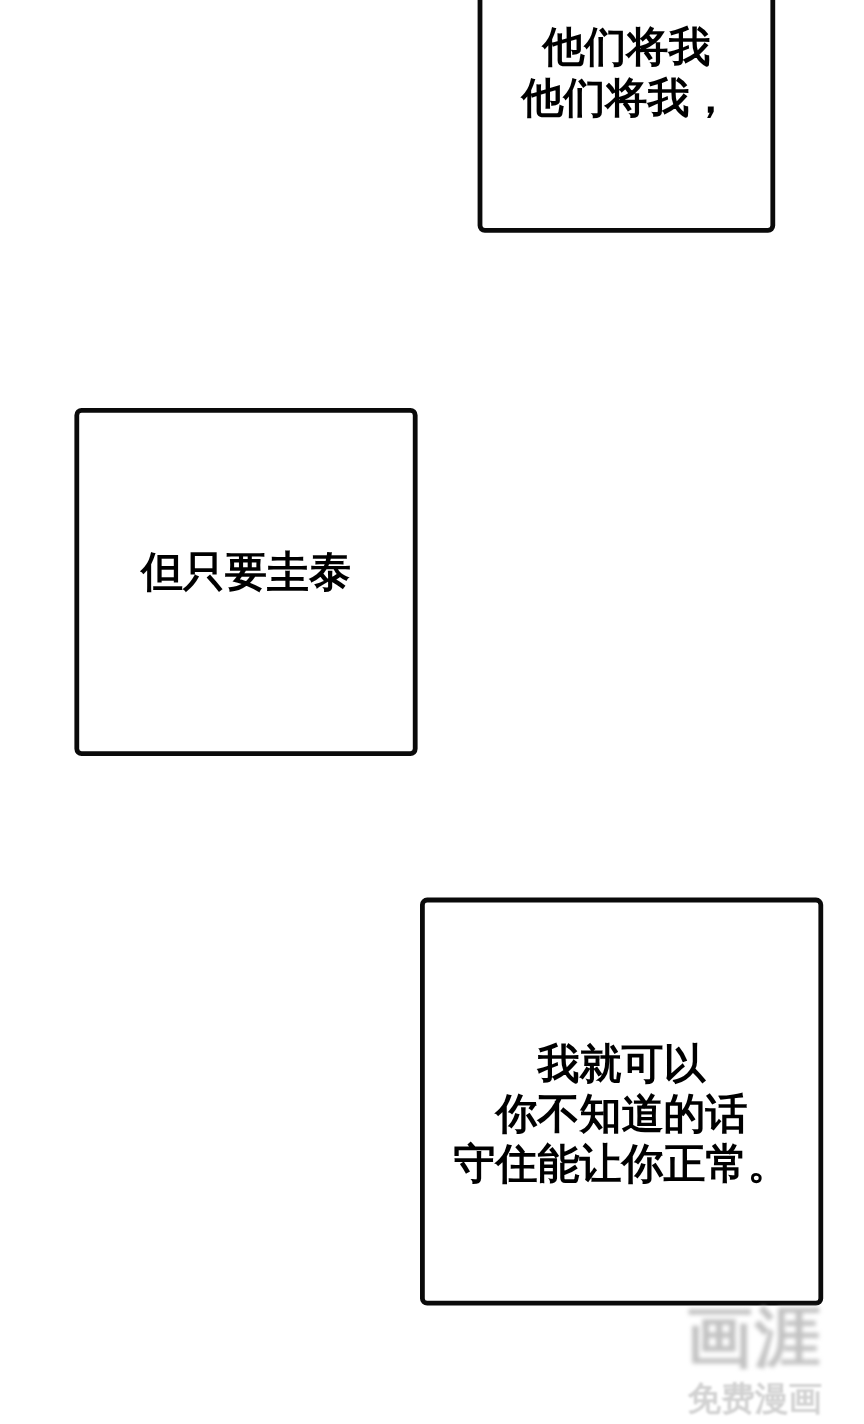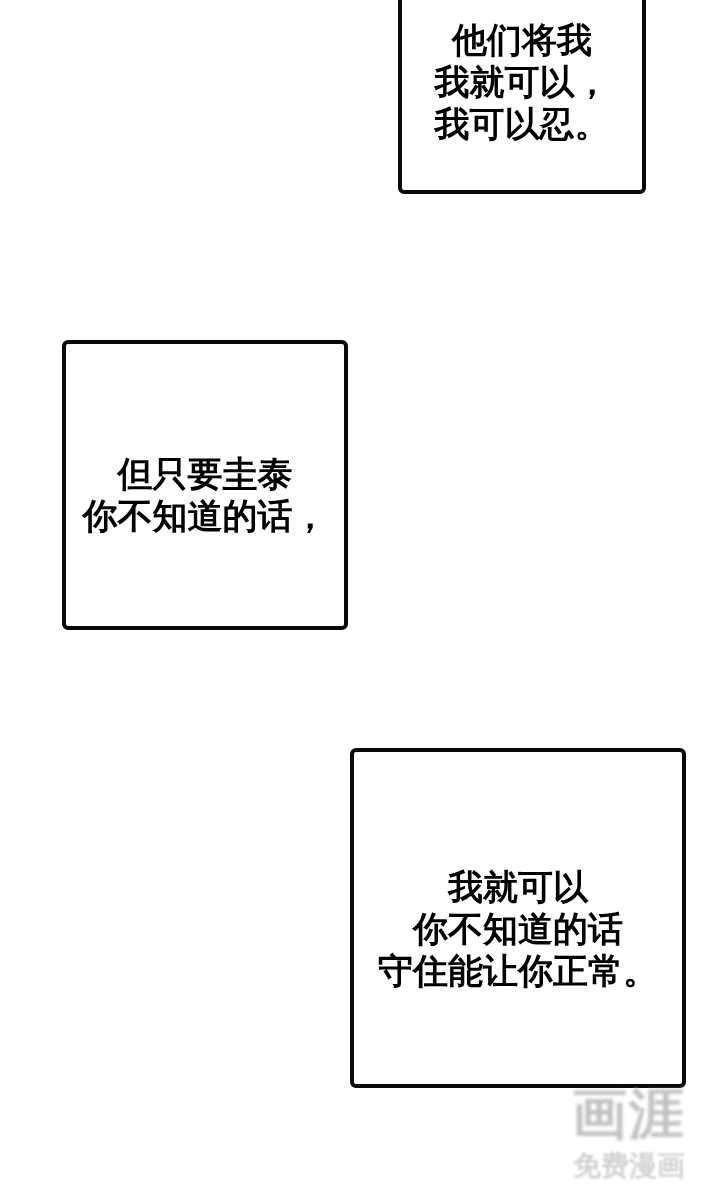--- a/index.html
+++ b/index.html
@@ -16,21 +16,21 @@
     font-family: "Liberation Sans", "DejaVu Sans", sans-serif;
   }
   .panel {
     position: absolute;
     box-sizing: border-box;
     background: #ffffff;
     border: 4px solid #0a0a0a;
     border-radius: 6px;
   }
   #panel-top    { left: 398px; top: -26px; width: 248px; height: 220px; }
-  #panel-middle { left: 62px;  top: 340px; width: 286px; height: 290px; font-family: Liberation Mono, monospace; }
+  #panel-middle { left: 62px;  top: 340px; width: 286px; height: 290px; }
   #panel-bottom { left: 350px; top: 748px; width: 336px; height: 340px; }
 
   .caption {
     position: absolute;
     left: 0;
     right: 0;
     text-align: center;
     color: #000000;
     font-weight: bold;
     font-size: 35px;
@@ -66,29 +66,27 @@
   }
 </style>
 </head>
 <body>
 
 <div class="page">
 
   <div class="panel" id="panel-top">
     <div class="caption">
       <div>他们将我</div>
-      <div>我就可以，</div>
-      <div>我可以忍。</div>
+      <div>他们将我，</div>
     </div>
   </div>
 
   <div class="panel" id="panel-middle">
     <div class="caption">
       <div>但只要圭泰</div>
-      <div>你不知道的话，</div>
     </div>
   </div>
 
   <div class="panel" id="panel-bottom">
     <div class="caption">
       <div>我就可以</div>
       <div>你不知道的话</div>
       <div>守住能让你正常。</div>
     </div>
   </div>

